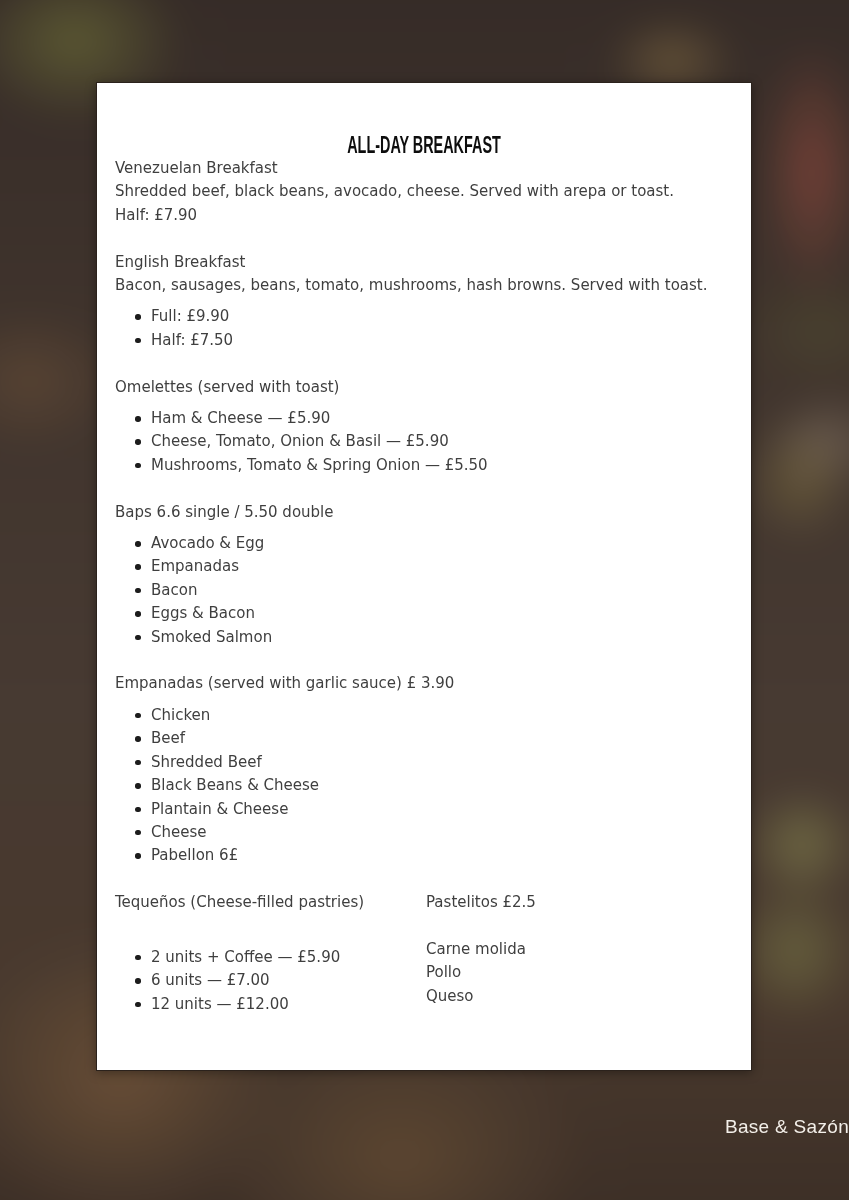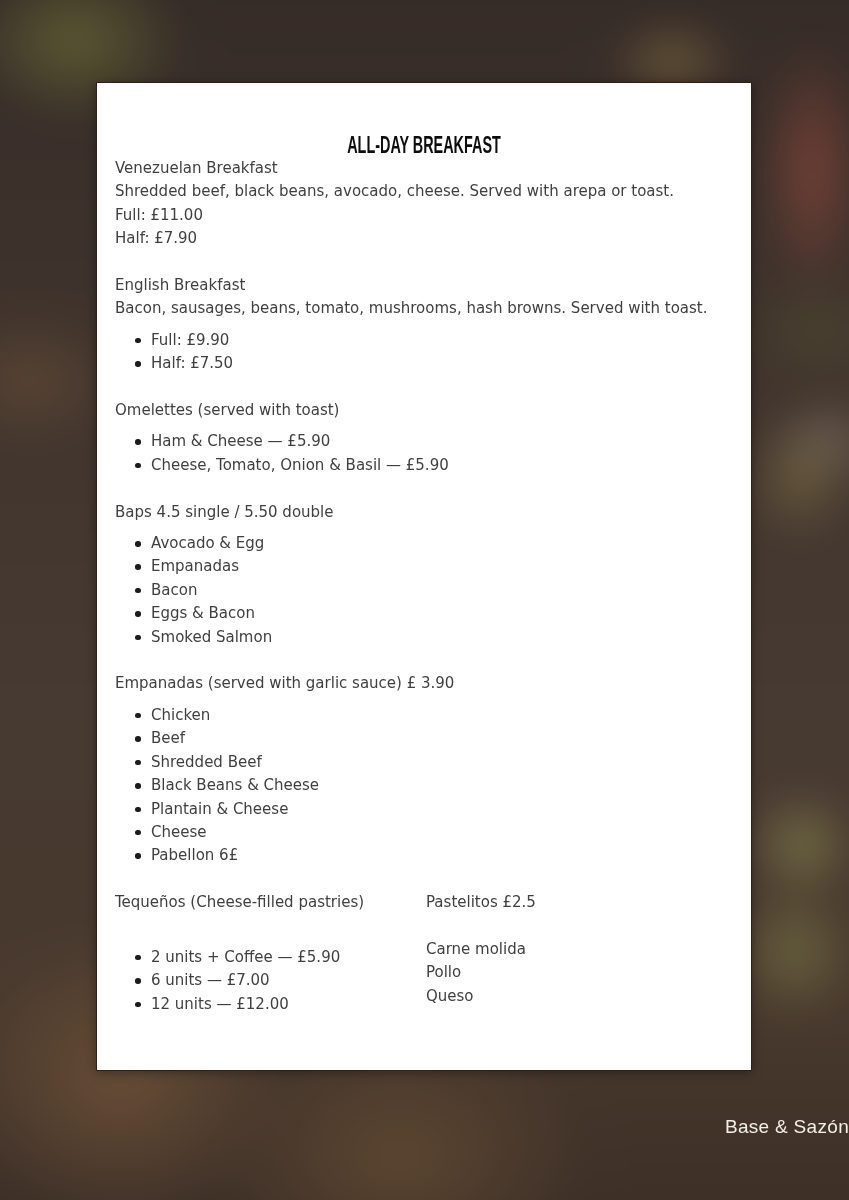--- a/index.html
+++ b/index.html
@@ -109,43 +109,43 @@
 
 <div class="stage">
   <div class="bg"></div>
 
   <div class="card">
     <h1 class="title"><span class="title-inner">ALL-DAY BREAKFAST</span></h1>
 
     <div class="section">
       <div class="line">Venezuelan Breakfast</div>
       <div class="line">Shredded beef, black beans, avocado, cheese. Served with arepa or toast.</div>
-      <div class="line">Full: £11.00</div>
       <div class="line">Half: £7.90</div>
     </div>
 
     <div class="section">
       <div class="line">English Breakfast</div>
       <div class="line">Bacon, sausages, beans, tomato, mushrooms, hash browns. Served with toast.</div>
       <ul class="bullets">
         <li>Full: £9.90</li>
         <li>Half: £7.50</li>
       </ul>
     </div>
 
     <div class="section">
       <div class="line">Omelettes (served with toast)</div>
       <ul class="bullets">
         <li>Ham &amp; Cheese — £5.90</li>
         <li>Cheese, Tomato, Onion &amp; Basil — £5.90</li>
+        <li>Mushrooms, Tomato &amp; Spring Onion — £5.50</li>
       </ul>
     </div>
 
     <div class="section">
-      <div class="line">Baps 4.5 single / 5.50 double</div>
+      <div class="line">Baps 6.6 single / 5.50 double</div>
       <ul class="bullets">
         <li>Avocado &amp; Egg</li>
         <li>Empanadas</li>
         <li>Bacon</li>
         <li>Eggs &amp; Bacon</li>
         <li>Smoked Salmon</li>
       </ul>
     </div>
 
     <div class="section">

